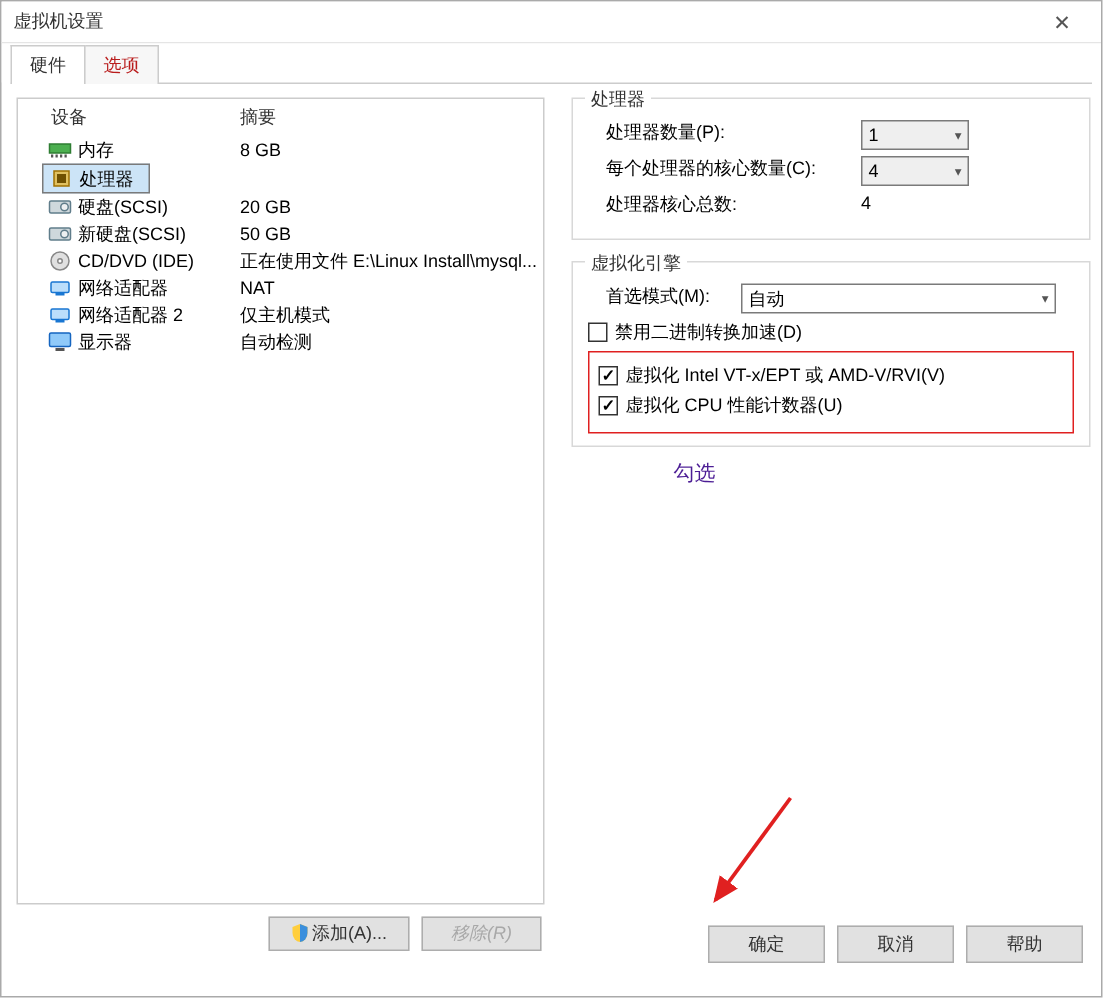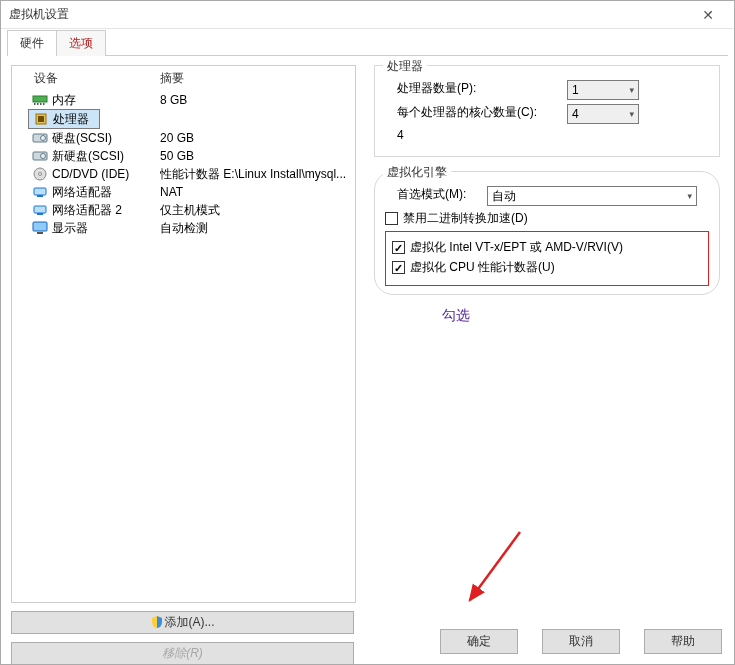--- a/index.html
+++ b/index.html
@@ -23,21 +23,21 @@
 .devlist-head { display: flex; padding: 4px 6px; color: #333; }
 .colh1 { width: 126px; }
 .colh2 { flex: 1; }
 .devrow { display: flex; align-items: center; padding: 1px 4px; height: 18px; }
 .devrow.sel { background: #cce4f7; }
 .ic { width: 16px; height: 14px; margin-right: 4px; display: inline-flex; align-items: center; justify-content: center; }
 .ic svg { width: 16px; height: 14px; }
 .dname { width: 108px; white-space: nowrap; overflow: hidden; }
 .dsum { flex: 1; white-space: nowrap; overflow: hidden; text-overflow: ellipsis; }
 
-.leftbtns { display: flex; justify-content: flex-end; gap: 8px; padding: 8px 2px 0 0; flex-direction: column; }
+.leftbtns { display: flex; justify-content: flex-end; gap: 8px; padding: 8px 2px 0 0; }
 .btn { border: 1px solid #adadad; background: #e1e1e1; padding: 2px 14px; min-width: 80px; text-align: center; color: #333; }
 .btn.disabled { color: #a8a8a8; font-style: italic; }
 .shield { display:inline-block; width:12px; height:12px; vertical-align:-2px; margin-right:2px; }
 
 
 .rightpanel { flex: 1; padding: 8px 8px 4px 14px; position: relative; }
 .group { border: 1px solid #d8d8d8; margin-bottom: 14px; position: relative; padding: 10px 10px 10px 10px; }
 .group .legend { position: absolute; top: -8px; left: 8px; background: #fff; padding: 0 4px; color: #333; }
 .row { display: flex; align-items: flex-start; margin: 4px 12px; }
 .row .lab { flex: 0 0 170px; }
@@ -47,21 +47,21 @@
 .sel.wide { width: 210px; background: #fff; }
 
 .cbrow { display: flex; align-items: center; margin: 3px 0; }
 .cb { width: 13px; height: 13px; border: 1px solid #333; margin-right: 5px; display: inline-flex; align-items: center; justify-content: center; font-size: 10px; line-height: 10px; }
 .cb.checked::after { content: "✓"; font-size: 11px; font-weight: bold; }
 
 .redbox { border: 1px solid #e02020; padding: 4px 6px 6px 6px; margin-top: 4px; }
 .annot { color: #4c1d95; position: absolute; }
 
 
-.footer { position: absolute; bottom: 10px; right: 12px; display: flex; gap: 24px; }
+.footer { position: absolute; bottom: 22px; right: 12px; display: flex; gap: 8px; }
 .footer .btn { min-width: 78px; padding: 3px 0; }
 
 
 .arrow-annot { position: absolute; pointer-events: none; }
 </style>
 </head>
 <body>
 
 <div class="titlebar">
   <div class="title">虚拟机设置</div>
@@ -127,21 +127,21 @@
             <span class="dsum">50 GB</span>
           </div>
           <div class="devrow">
             <span class="ic">
               <svg viewBox="0 0 16 14">
                 <circle cx="8" cy="7" r="6" fill="#e0e0e0" stroke="#888"></circle>
                 <circle cx="8" cy="7" r="1.5" fill="#fff" stroke="#888"></circle>
               </svg>
             </span>
             <span class="dname">CD/DVD (IDE)</span>
-            <span class="dsum">性能计数器 E:\Linux Install\mysql...</span>
+            <span class="dsum">正在使用文件 E:\Linux Install\mysql...</span>
           </div>
           <div class="devrow">
             <span class="ic">
               <svg viewBox="0 0 16 14">
                 <rect x="2" y="3" width="12" height="7" rx="1" fill="#bbdefb" stroke="#1976d2"></rect>
                 <rect x="5" y="10" width="6" height="2" fill="#1976d2"></rect>
               </svg>
             </span>
             <span class="dname">网络适配器</span>
             <span class="dsum">NAT</span>
@@ -193,25 +193,26 @@
           </div>
       </div>
       <div class="row">
         <div class="lab">每个处理器的核心数量(C):</div>
         <div class="sel">
             <span>4</span>
             <span class="arrow">▾</span>
           </div>
       </div>
       <div class="row">
+        <div class="lab">处理器核心总数:</div>
         <div class="val">4</div>
       </div>
     </div>
 
-    <div class="group" style="padding-bottom:8px;border-radius:19px;">
+    <div class="group" style="padding-bottom:8px;">
       <div class="legend">虚拟化引擎</div>
       <div class="row">
         <div class="lab" style="flex:0 0 90px">首选模式(M):</div>
         <div class="sel wide">
             <span>自动</span>
             <span class="arrow">▾</span>
           </div>
       </div>
       <div class="cbrow">
         <span class="cb"></span>

